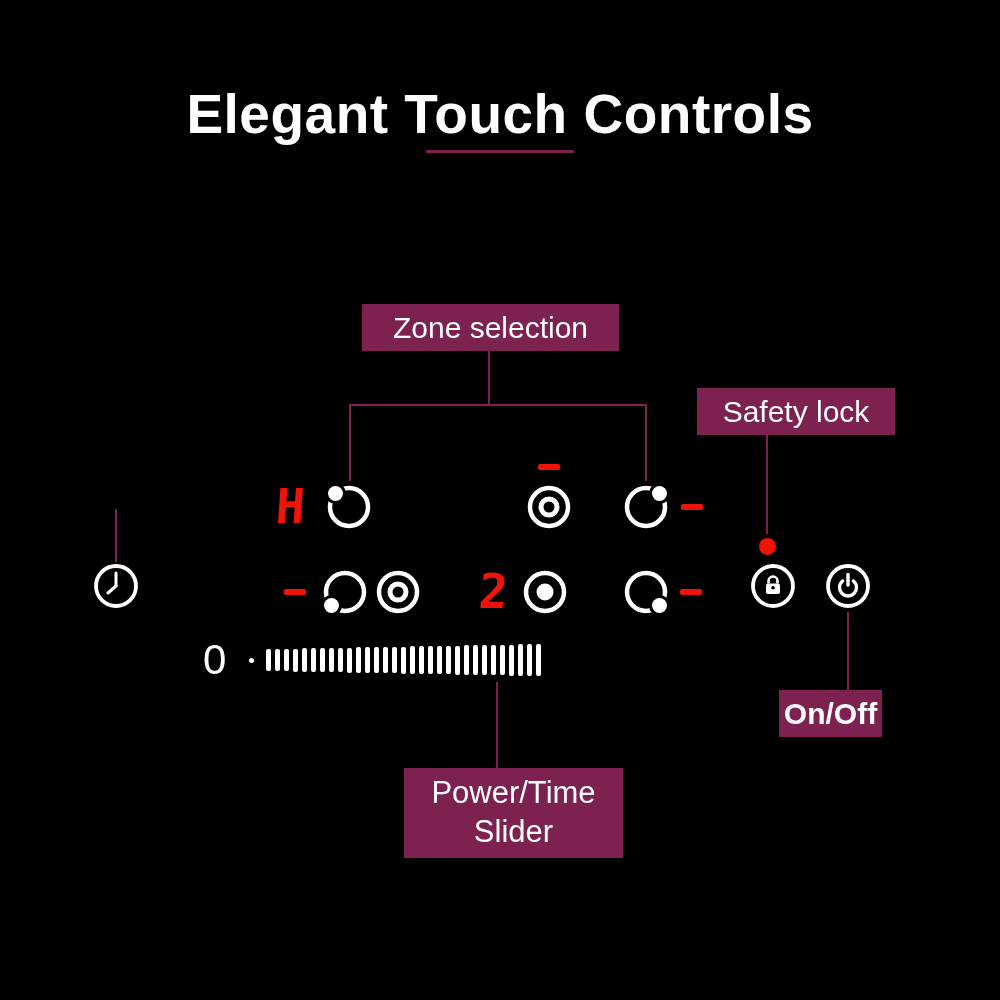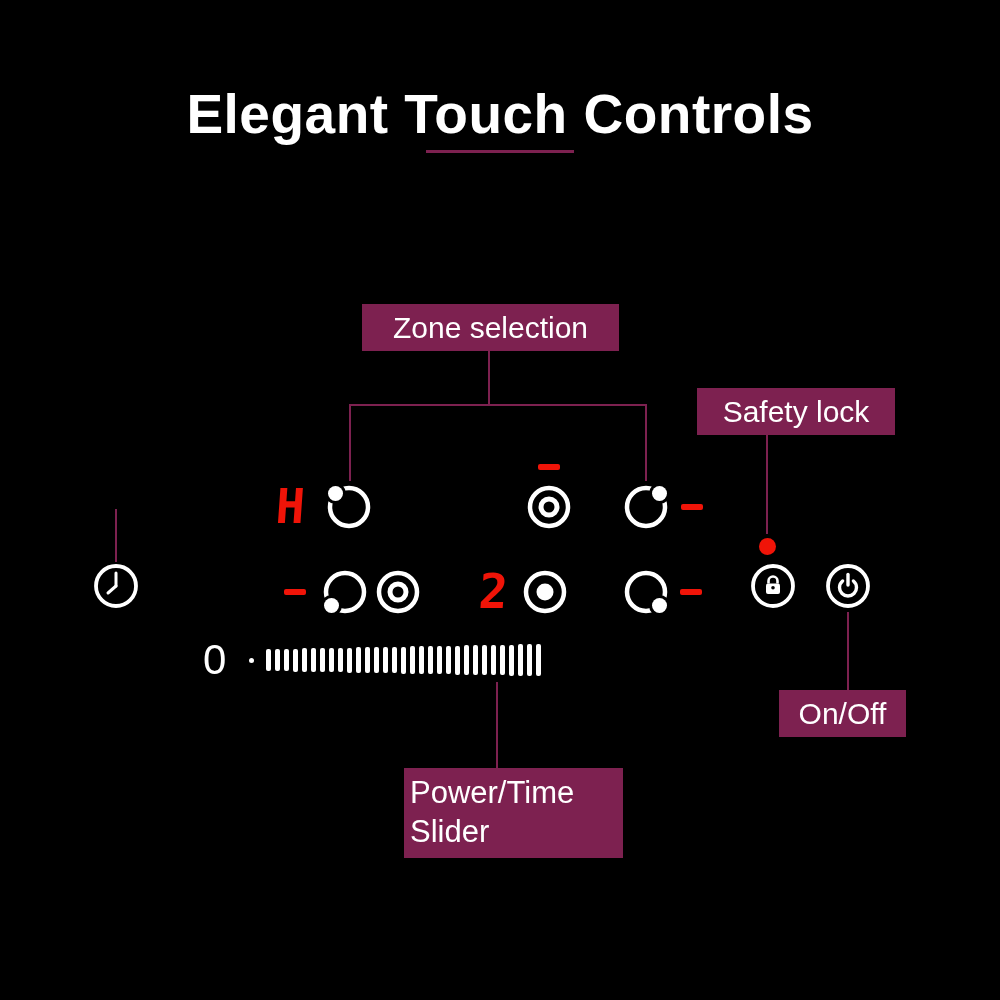--- a/index.html
+++ b/index.html
@@ -17,21 +17,21 @@
     position:absolute;top:82px;left:0;width:100%;text-align:center;
     font-size:55px;font-weight:800;letter-spacing:.5px;color:var(--text);
   }
   .underline{position:absolute;top:150px;left:426px;width:148px;height:3px;background:var(--accent);}
   .subtitle{
     position:absolute;top:165px;left:0;width:100%;text-align:center;
     font-size:37px;font-weight:400;color:var(--text);
   }
   .callout{
     position:absolute;background:var(--accent);color:var(--text);
-    display:flex;align-items:center;justify-content:center;
+    display:flex;align-items:center;justify-content:center;text-align:center;
     font-size:30px;line-height:1.25;padding:0 6px;box-sizing:border-box;
   }
   .line{position:absolute;background:var(--accent);}
   .minus{position:absolute;width:22px;height:6px;border-radius:2px;background:var(--red);}
   .reddot{position:absolute;width:17px;height:17px;border-radius:50%;background:var(--red);}
   .seg{
     position:absolute;color:var(--red);font-family:"DejaVu Sans Mono",monospace;
     font-weight:bold;font-size:48px;line-height:1;transform:skewX(-4deg);
   }
   .zero{position:absolute;color:var(--text);font-size:42px;font-weight:500;line-height:1;}
@@ -180,15 +180,15 @@
       <div class="bar" style="height: 31px;"></div>
       <div class="bar" style="height: 31.3333px;"></div>
       <div class="bar" style="height: 31.6667px;"></div>
       <div class="bar" style="height: 32px;"></div>
     </div>
 
   <div class="line" style="left:496px;top:682px;width:2px;height:86px;"></div>
   <div class="callout" style="left:404px;top:768px;width:219px;height:90px;font-size:31px;">Power/Time Slider</div>
 
   <div class="line" style="left:847px;top:612px;width:2px;height:78px;"></div>
-  <div class="callout" style="left:779px;top:690px;width:127px;height:47px;">On/Off</div>
+  <div class="callout" style="left:779px;top:690px;width:103px;height:47px;font-weight:bold;">On/Off</div>
 
 </div>
 
 </body></html>

